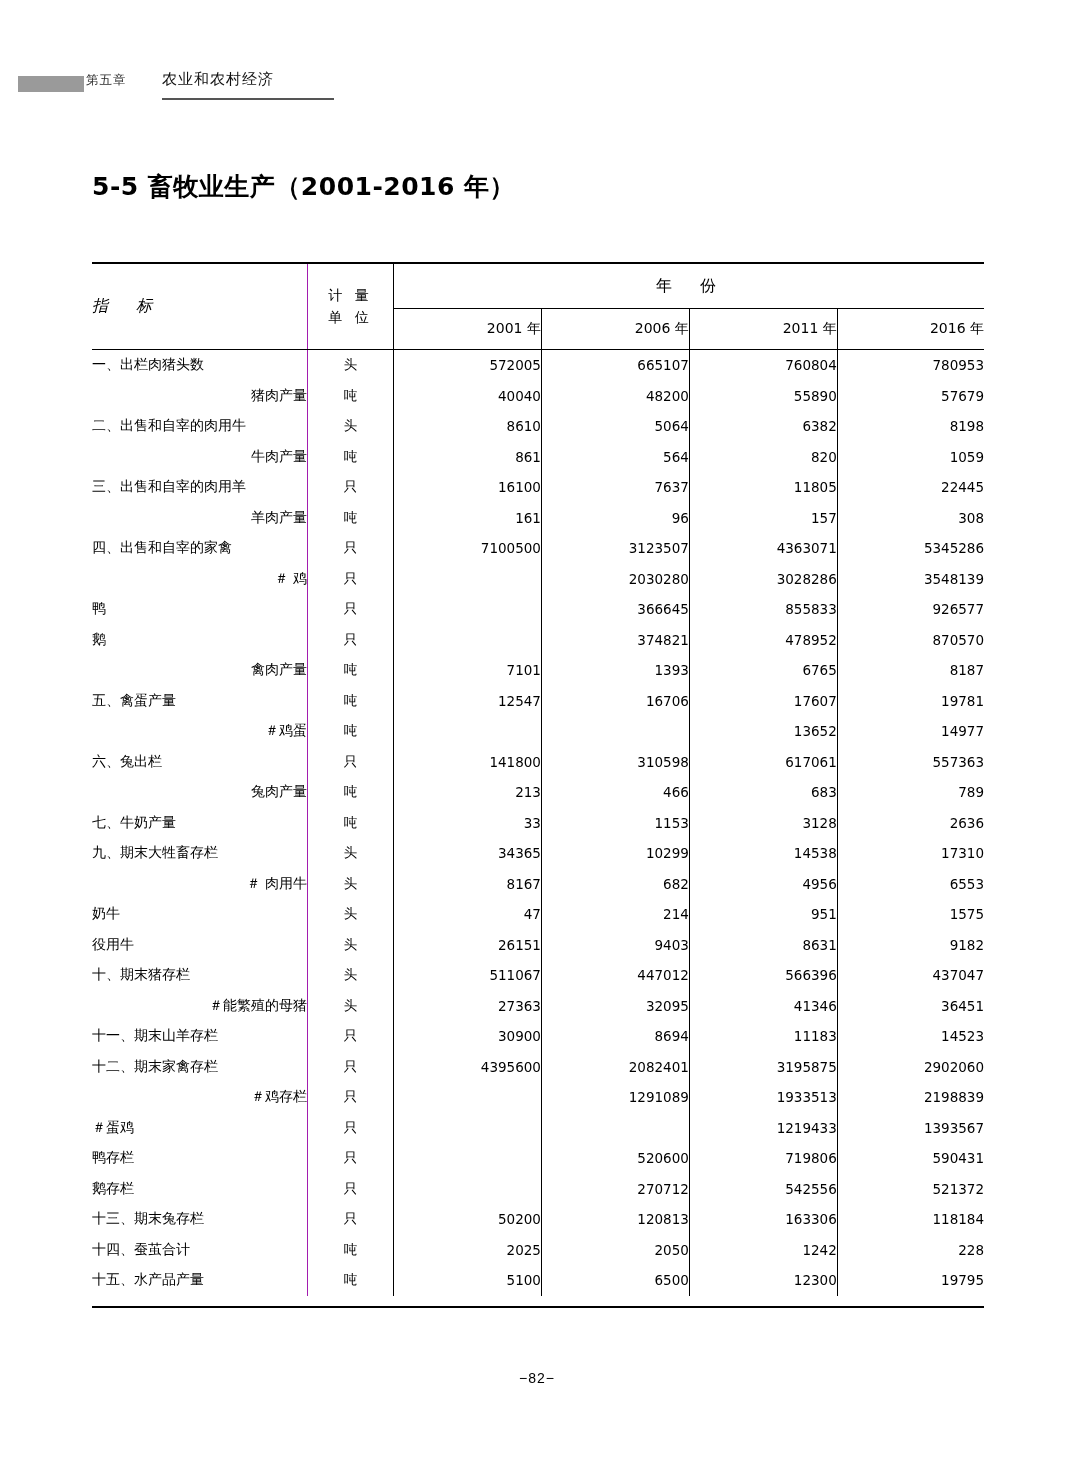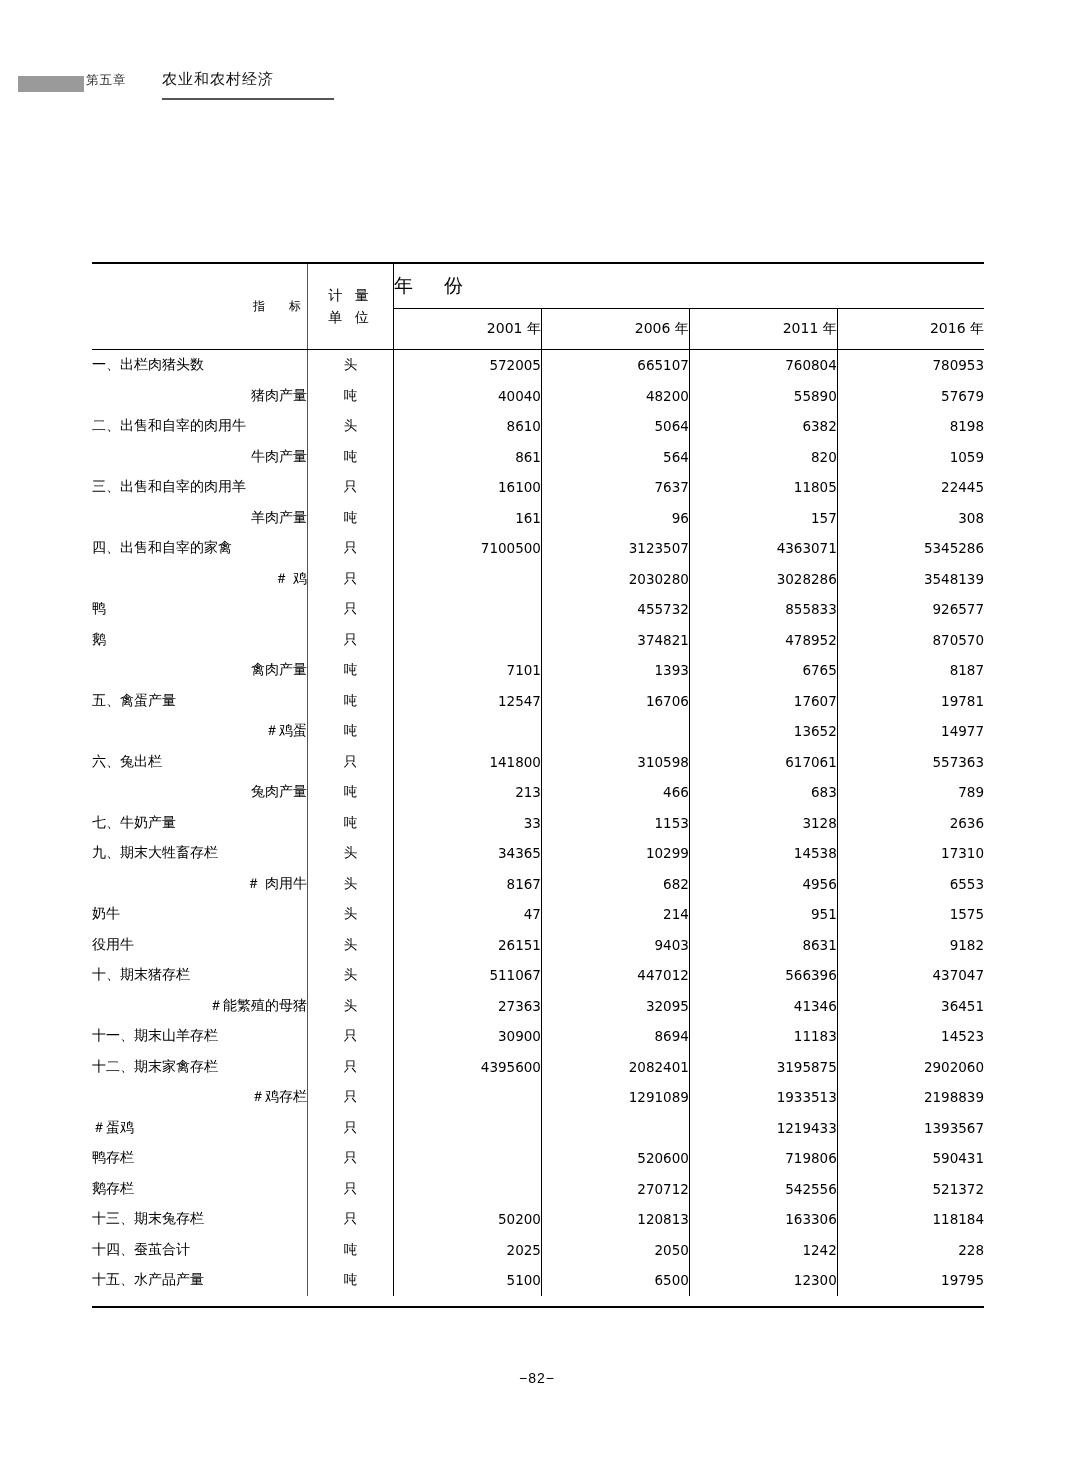--- a/index.html
+++ b/index.html
@@ -94,38 +94,40 @@
   table.stat td, table.stat th {
     padding: 0;
     font-weight: normal;
   }
 
   .rule-top { border-top: 2.5px solid #000; }
   .rule-mid { border-bottom: 1px solid #000; }
 
   .hdr-indicator {
     width: 215px;
-    text-align: right;
+    text-align: left;
     vertical-align: middle;
     letter-spacing: 6px;
-    font-size: 12px;
+    font-size: 16px;
     padding-left: 6px;
+    font-style: italic;
   }
   .hdr-unit {
     width: 85px;
     text-align: center;
     vertical-align: middle;
     line-height: 1.55;
     font-size: 14px;
     letter-spacing: 4px;
     padding-left: 4px;
   }
   .hdr-years {
-    vertical-align: middle;
-    font-size: 19px;
+    text-align: center;
+    vertical-align: middle;
+    font-size: 16px;
     letter-spacing: 6px;
     height: 44px;
   }
   .hdr-year-cell {
     text-align: right;
     vertical-align: middle;
     font-size: 14px;
     height: 40px;
   }
 
@@ -170,20 +172,21 @@
 
 <div class="page">
 
   <div class="header">
     <div class="header-bar"></div>
     <div class="header-chapter">第五章</div>
     <div class="header-title">农业和农村经济</div>
     <div class="header-rule"></div>
   </div>
 
+  <div class="doc-title">5-5  畜牧业生产（2001-2016 年）</div>
 
   <div class="table-wrap">
     <table class="stat">
       <thead>
         <tr class="rule-top">
           <td class="hdr-indicator" rowspan="2">指　标</td>
           <td class="hdr-unit vline-l vline-r" rowspan="2">
             <div>计  量</div>
             <div>单  位</div>
           </td>
@@ -261,21 +264,21 @@
             <td class="unit vline-l vline-r">只</td>
             <td class="num vline-r"></td>
             <td class="num vline-r">2030280</td>
             <td class="num vline-r">3028286</td>
             <td class="num">3548139</td>
           </tr>
           <tr>
             <td class="ind lvl2">鸭</td>
             <td class="unit vline-l vline-r">只</td>
             <td class="num vline-r"></td>
-            <td class="num vline-r">455732</td>
+            <td class="num vline-r">366645</td>
             <td class="num vline-r">855833</td>
             <td class="num">926577</td>
           </tr>
           <tr>
             <td class="ind lvl2">鹅</td>
             <td class="unit vline-l vline-r">只</td>
             <td class="num vline-r"></td>
             <td class="num vline-r">374821</td>
             <td class="num vline-r">478952</td>
             <td class="num">870570</td>

